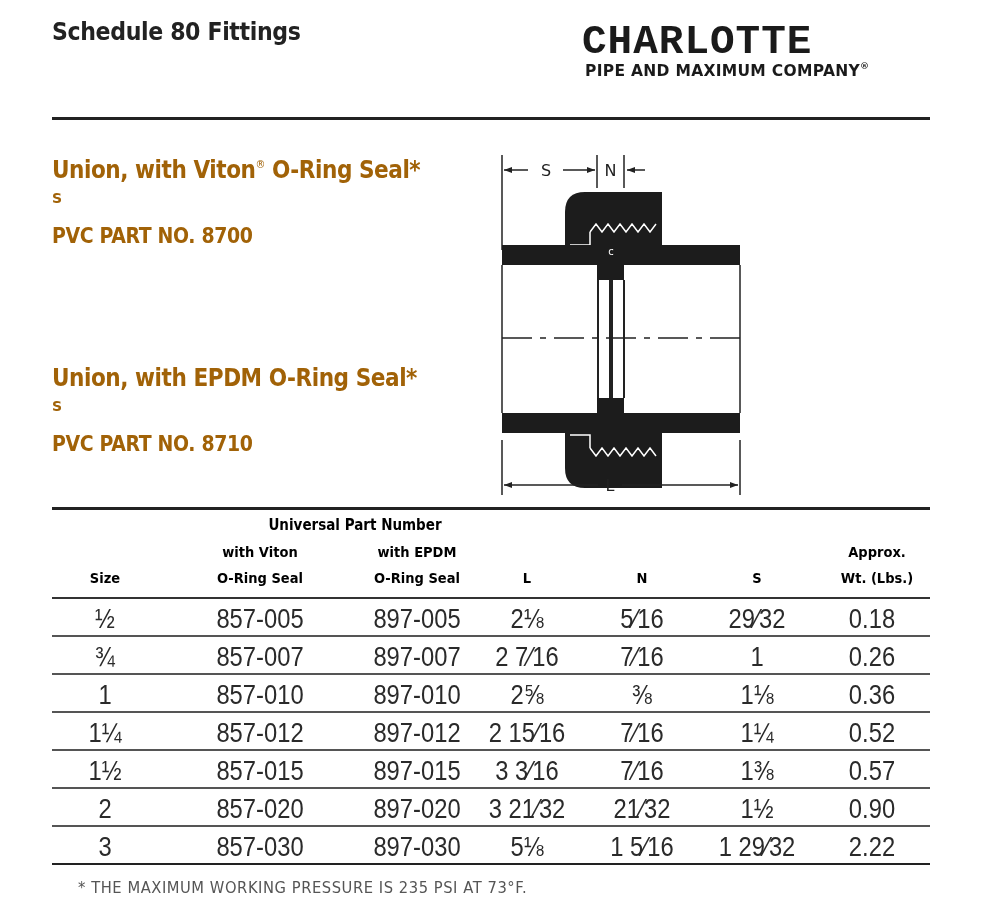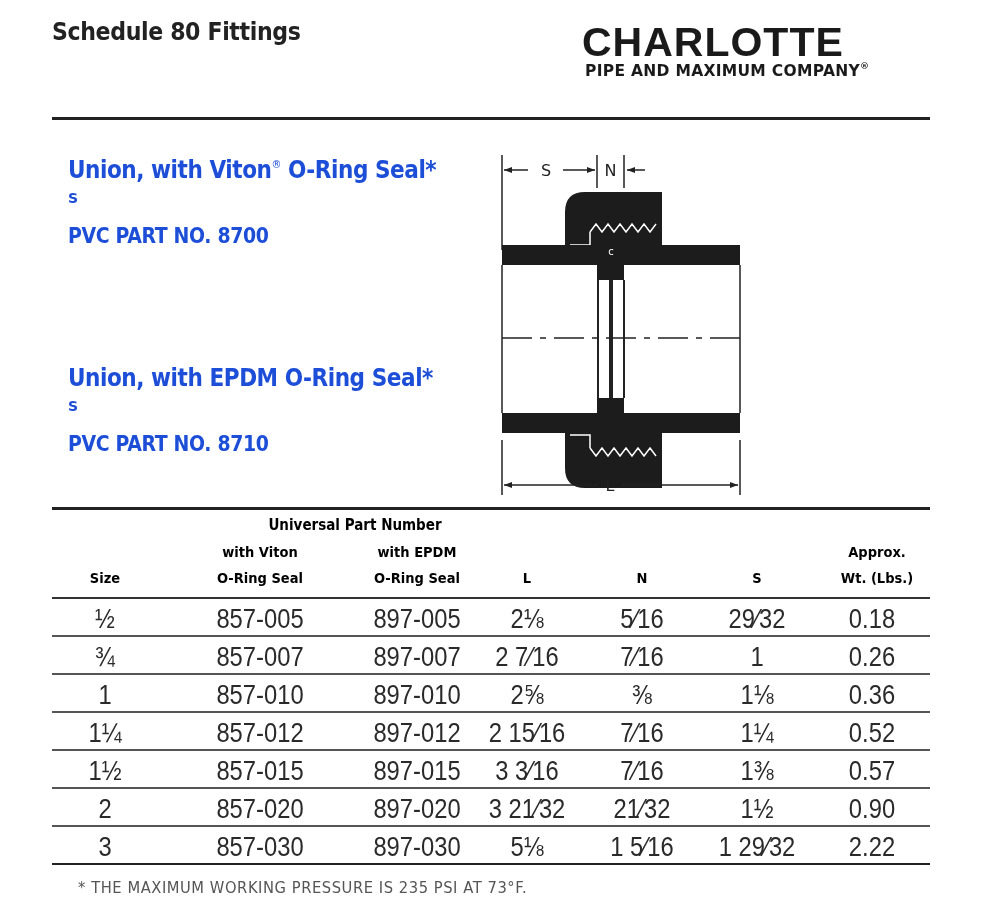--- a/index.html
+++ b/index.html
@@ -1,30 +1,30 @@
 <!DOCTYPE html>
 <html><head>
 <meta charset="utf-8">
 <style>
   html, body { margin:0; padding:0; background:#ffffff; }
   body { width:1000px; height:923px; position:relative; overflow:hidden; color:#1e1e1e; font-family:"Liberation Sans", sans-serif; }
 
   .title { position:absolute; left:52px; top:18px; font-family:"DejaVu Sans", sans-serif; font-weight:bold; font-size:24px; letter-spacing:-0.4px; color:#222; transform:scaleX(0.92); transform-origin:left top; }
 
   .logo { position:absolute; left:582px; top:22px; width:340px; }
-  .logo-main { font-family:Liberation Sans, sans-serif; font-weight:bold; font-size:41px; letter-spacing:1px; line-height:40px; color:#1a1a1a; transform:scaleX(1.0); transform-origin:left top; }
+  .logo-main { font-family:Liberation Mono, monospace; font-weight:bold; font-size:41px; letter-spacing:1px; line-height:40px; color:#1a1a1a; transform:scaleX(1.0); transform-origin:left top; }
   .logo-sub { font-family:"DejaVu Sans", sans-serif; font-weight:bold; font-size:15.5px; line-height:18px; color:#1a1a1a; margin-left:3px; letter-spacing:0.3px; }
   .logo-sub sup { font-size:9px; vertical-align:top; line-height:9px; }
 
   .rule { position:absolute; background:#222; }
   .rule-top { left:52px; top:117px; width:878px; height:3px; }
   .rule-table { left:52px; top:507px; width:878px; height:3px; }
   .rule-head { left:52px; top:597px; width:878px; height:2px; background:#333; }
 
-  .product { position:absolute; left:68px; font-family:"DejaVu Sans", sans-serif; color:#1d4ed8; }
+  .product { position:absolute; left:52px; font-family:"DejaVu Sans", sans-serif; color:#a16207; }
   .prod-name { font-weight:bold; font-size:24px; letter-spacing:-0.5px; transform:scaleX(0.9); transform-origin:left top; white-space:nowrap; }
   .prod-name sup { font-size:11px; font-weight:normal; vertical-align:top; position:relative; top:2px; }
   .prod-s { font-weight:bold; font-size:14px; margin-top:6px; }
   .prod-part { font-weight:bold; font-size:21px; margin-top:18px; letter-spacing:-0.4px; transform:scaleX(0.9); transform-origin:left top; white-space:nowrap; }
 
   .diagram { position:absolute; left:490px; top:150px; width:260px; height:350px; }
 
   .thead { position:absolute; top:512px; left:52px; width:878px; height:84px; font-family:"DejaVu Sans", sans-serif; font-weight:bold; color:#000000; font-size:14.5px; }
   .thead .hc { position:absolute; text-align:center; line-height:24px; transform:scaleX(0.9); }
   .thead .group { position:absolute; left:148px; width:310px; top:2px; text-align:center; font-size:15px; line-height:22px; transform:scaleX(0.9); }

